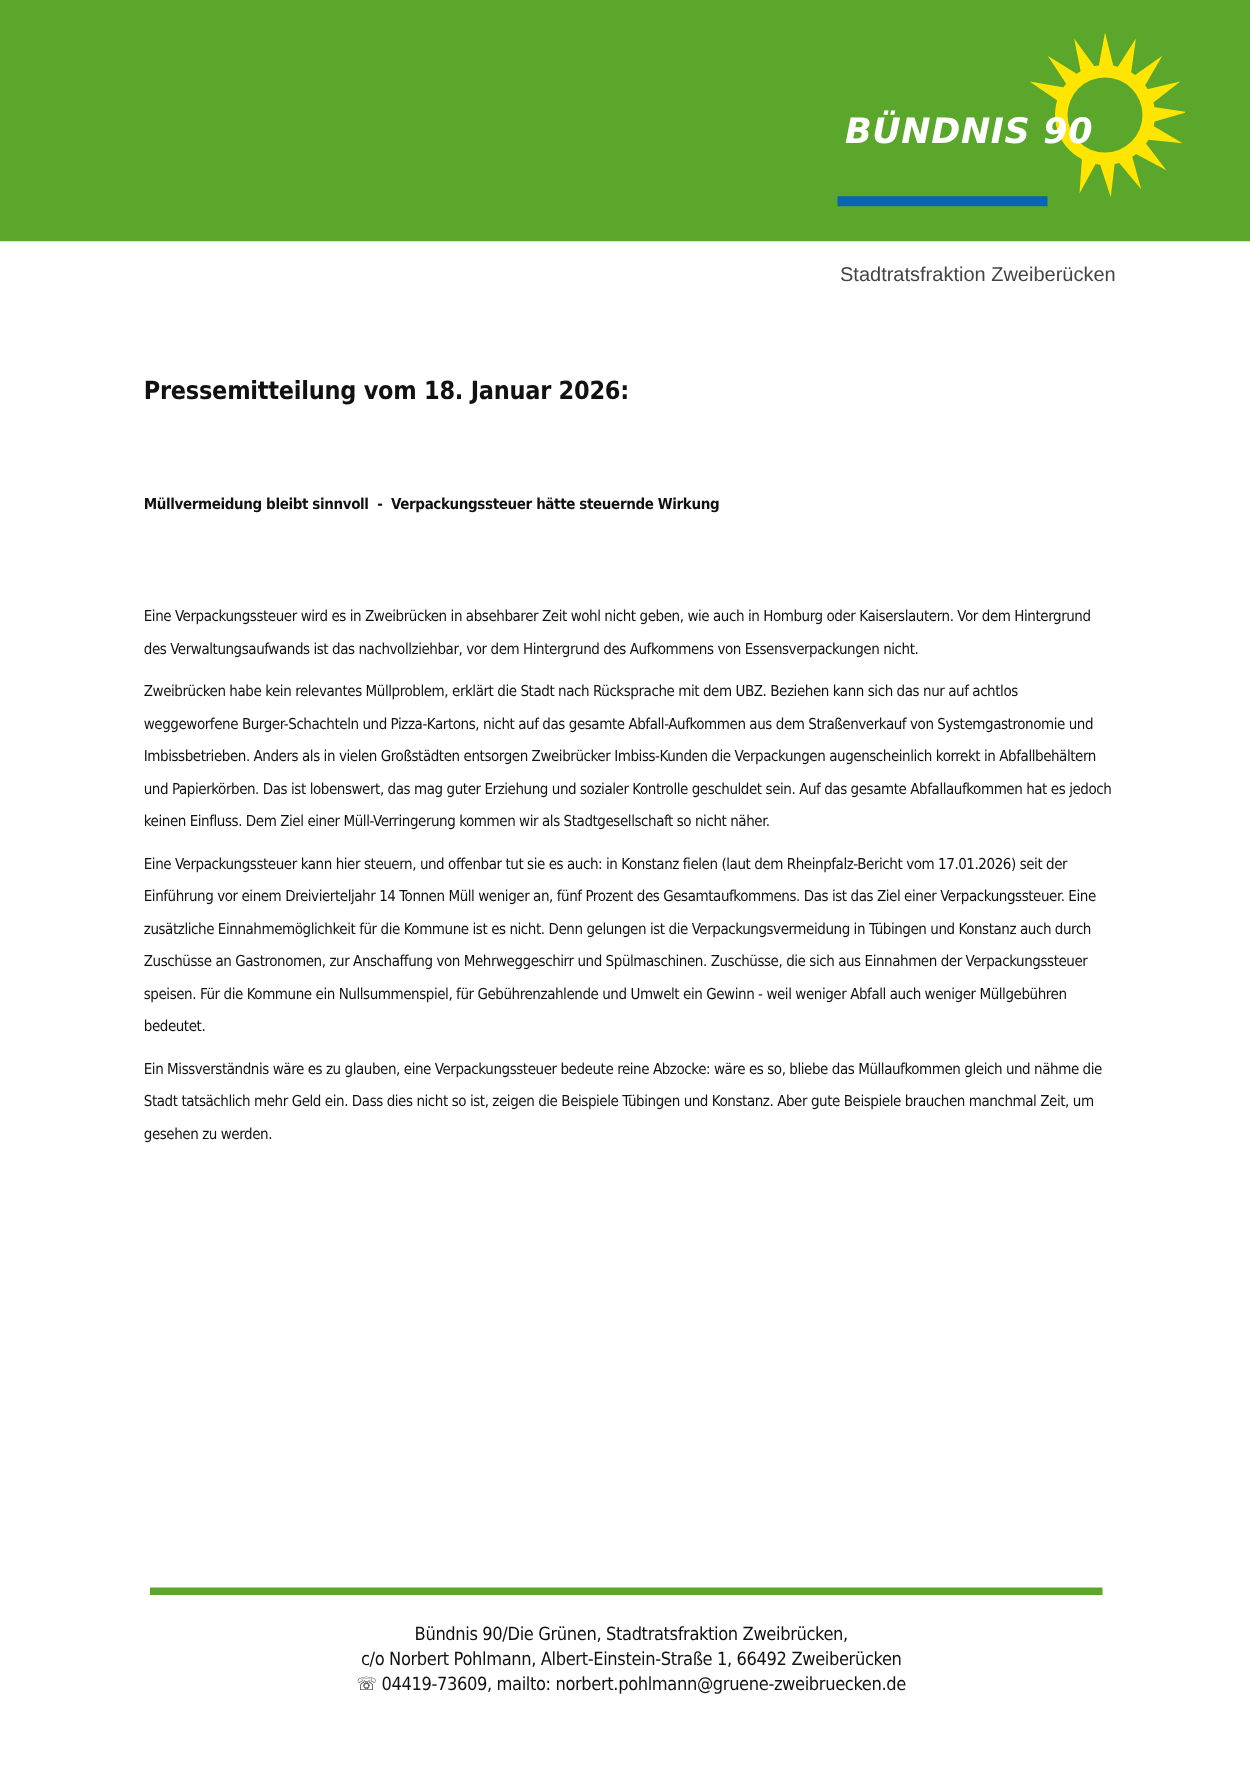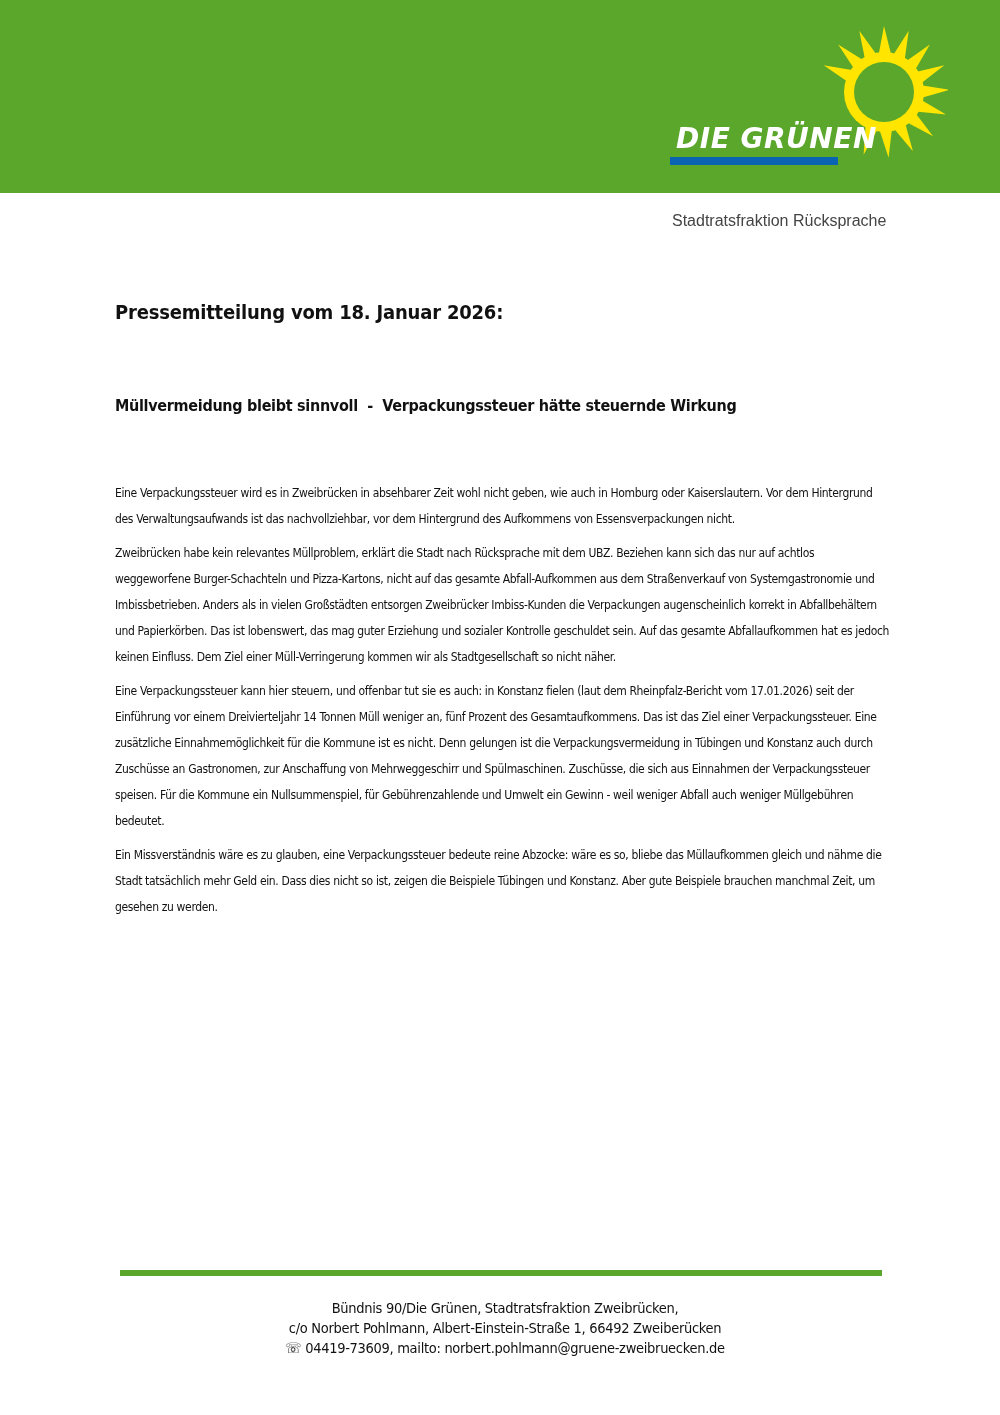--- a/index.html
+++ b/index.html
@@ -9,21 +9,21 @@
     .logo { position: absolute; left: 668px; top: 22px; width: 280px; height: 150px; }
     .logo-line1, .logo-line2 { position: absolute; left: 8px; color: #ffffff; font-family: "DejaVu Sans", sans-serif;
       font-weight: bold; font-style: italic; font-size: 28px; letter-spacing: 0.5px; white-space: nowrap; }
     .logo-line1 { top: 66px; }
     .logo-line2 { top: 100px; }
     .logo-bar { position: absolute; left: 2px; top: 135px; width: 168px; height: 8px; background: #0a64b2; }
     .sunflower { position: absolute; left: 138px; top: 0px; width: 142px; height: 140px; }
     .subtitle { position: absolute; left: 672px; top: 212px; font-size: 16px; color: #444; white-space: nowrap; }
     .doc-text { font-family: "DejaVu Sans Condensed", "DejaVu Sans", sans-serif; }
     .date-line { position: absolute; left: 115px; top: 300px; font-weight: bold; font-size: 20px; letter-spacing: -0.2px; }
-    .headline { position: absolute; left: 115px; top: 396px; font-weight: bold; font-size: 16px; letter-spacing: -0.3px; white-space: pre; }
+    .headline { position: absolute; left: 115px; top: 396px; font-weight: bold; font-size: 12px; letter-spacing: -0.3px; white-space: pre; }
     .body { position: absolute; left: 115px; top: 480px; width: 775px; font-size: 12px; line-height: 26px; letter-spacing: -0.35px; }
     .body p { margin: 0 0 8px 0; }
     .footer-line { position: absolute; left: 120px; top: 1270px; width: 762px; height: 6px; background: #5aa72c; }
     .footer { position: absolute; left: 0; top: 1298px; width: 1010px; text-align: center; font-size: 14.5px; line-height: 20px; letter-spacing: -0.3px; }
     .footer div { white-space: nowrap; }
   </style>
 </head>
 <body>
 
 <div class="header-band">
@@ -43,26 +43,26 @@
           <path d="M-6,-34 L0,-66 L8,-34 Z" transform="rotate(176)"></path>
           <path d="M-6,-34 L0,-66 L8,-34 Z" transform="rotate(198)"></path>
           <path d="M-6,-34 L0,-66 L8,-34 Z" transform="rotate(-22)"></path>
           <path d="M-6,-34 L0,-66 L8,-34 Z" transform="rotate(-44)"></path>
           <path d="M-6,-34 L0,-66 L8,-34 Z" transform="rotate(-66)"></path>
           <circle r="40" fill="#ffe500"></circle>
           <circle r="30" fill="#5aa72c"></circle>
         </g>
       </g>
     </svg>
-    <div class="logo-line2">DIE GRÜNEN</div>
+    <div class="logo-line1">BÜNDNIS 90</div>
     <div class="logo-bar"></div>
   </div>
 </div>
 
-<div class="subtitle">Stadtratsfraktion Rücksprache</div>
+<div class="subtitle">Stadtratsfraktion Zweiberücken</div>
 
 <div class="date-line doc-text">Pressemitteilung vom 18. Januar 2026:</div>
 
 <div class="headline doc-text">Müllvermeidung bleibt sinnvoll  -  Verpackungssteuer hätte steuernde Wirkung</div>
 
 <div class="body doc-text">
   <p>Eine Verpackungssteuer wird es in Zweibrücken in absehbarer Zeit wohl nicht geben, wie auch in Homburg oder Kaiserslautern. Vor dem Hintergrund des Verwaltungsaufwands ist das nachvollziehbar, vor dem Hintergrund des Aufkommens von Essensverpackungen nicht.</p>
   <p>Zweibrücken habe kein relevantes Müllproblem, erklärt die Stadt nach Rücksprache mit dem UBZ. Beziehen kann sich das nur auf achtlos weggeworfene Burger-Schachteln und Pizza-Kartons, nicht auf das gesamte Abfall-Aufkommen aus dem Straßenverkauf von Systemgastronomie und Imbissbetrieben. Anders als in vielen Großstädten entsorgen Zweibrücker Imbiss-Kunden die Verpackungen augenscheinlich korrekt in Abfallbehältern und Papierkörben. Das ist lobenswert, das mag guter Erziehung und sozialer Kontrolle geschuldet sein. Auf das gesamte Abfallaufkommen hat es jedoch keinen Einfluss. Dem Ziel einer Müll-Verringerung kommen wir als Stadtgesellschaft so nicht näher.</p>
   <p>Eine Verpackungssteuer kann hier steuern, und offenbar tut sie es auch:  in Konstanz fielen (laut dem Rheinpfalz-Bericht vom 17.01.2026) seit der Einführung vor einem Dreivierteljahr 14 Tonnen Müll weniger an, fünf Prozent des Gesamtaufkommens. Das ist das Ziel einer Verpackungssteuer. Eine zusätzliche Einnahmemöglichkeit für die Kommune ist es nicht. Denn gelungen ist die Verpackungsvermeidung in Tübingen und Konstanz auch durch Zuschüsse an Gastronomen, zur Anschaffung von Mehrweggeschirr und Spülmaschinen. Zuschüsse, die sich aus Einnahmen der Verpackungssteuer speisen. Für die Kommune ein Nullsummenspiel, für Gebührenzahlende und Umwelt ein Gewinn - weil weniger Abfall auch weniger Müllgebühren bedeutet.</p>
   <p>Ein Missverständnis wäre es zu glauben, eine Verpackungssteuer bedeute reine Abzocke: wäre es so, bliebe das Müllaufkommen gleich und nähme die Stadt tatsächlich mehr Geld ein. Dass dies nicht so ist, zeigen die Beispiele Tübingen und Konstanz. Aber gute Beispiele brauchen manchmal Zeit, um gesehen zu werden.</p>

